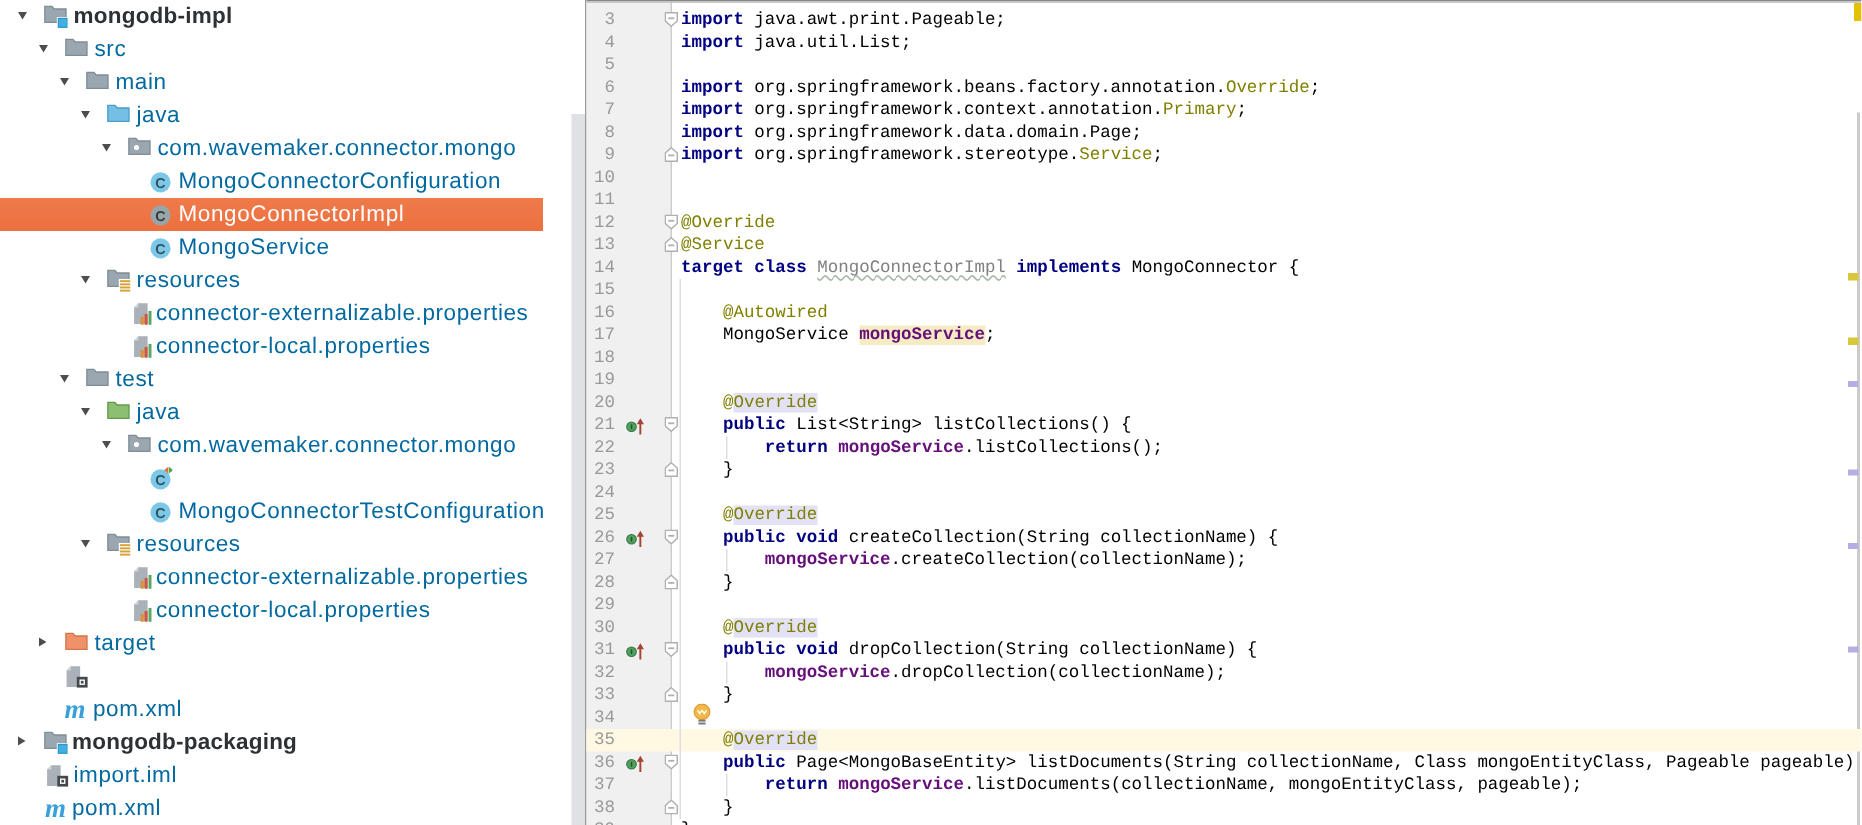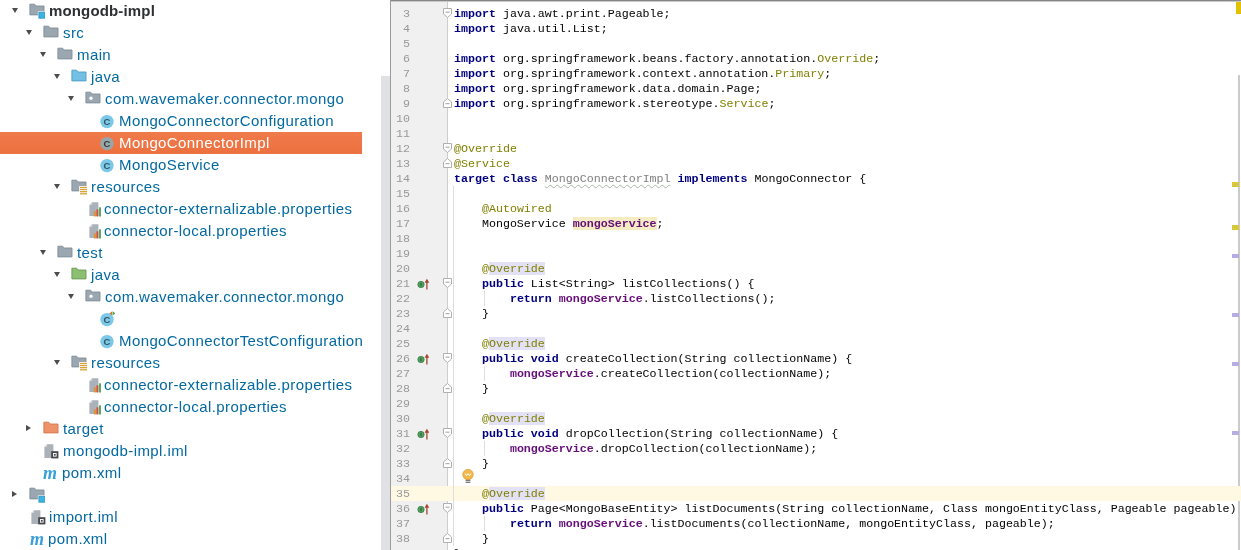--- a/index.html
+++ b/index.html
@@ -159,31 +159,31 @@
       <path d="M0.9 11.9 V1.2 h4.7 l1.5 1.8 h7.9 v8.9 z" fill="#ee926a" stroke="#d4764e" stroke-width="0.9"></path>
     </svg>
 <div class="lbl" style="left:63px;top:418px">target</div>
 <svg class="ic" width="16" height="16" viewBox="0 0 16 16" style="left:43px;top:443px">
       <path d="M4.2 1.2 h6.2 v13.8 H1.4 V4 z" fill="#aab1b8"></path>
       <path d="M4.2 1.2 L1.4 4 h2.8 z" fill="#d2d7da"></path>
       <rect x="8.2" y="8.2" width="7.2" height="7.2" fill="#45484c"></rect>
       <rect x="10" y="10" width="3.6" height="3.6" fill="#fff"></rect>
       <rect x="10.9" y="10.9" width="1.8" height="1.8" fill="#45484c"></rect>
     </svg>
-<div class="lbl" style="left:63px;top:440px">mongodb-impl.iml</div>
 <svg class="ic" width="16" height="16" viewBox="0 0 16 16" style="left:43px;top:465px">
       <text x="0" y="13.8" font-family="Liberation Serif" font-size="18" font-style="italic" font-weight="bold" fill="#3aa0dc">m</text>
     </svg>
 <div class="lbl" style="left:62px;top:462px">pom.xml</div>
 <div class="arr ac" style="left:12px;top:491px"></div>
 <svg class="ic" width="16" height="16" viewBox="0 0 16 16" style="left:29px;top:487px">
       <path d="M0.9 11.9 V1.2 h4.7 l1.5 1.8 h7.9 v8.9 z" fill="#9aa7b0" stroke="#7f8d96" stroke-width="0.9"></path>
       <rect x="8.9" y="8.4" width="7.6" height="7.4" fill="#fff"></rect>
       <rect x="9.9" y="9.3" width="6" height="5.9" fill="#3fb1e3" stroke="#2a96c8" stroke-width="0.8"></rect>
     </svg>
+<div class="lbl b" style="left:48px;top:484px">mongodb-packaging</div>
 <svg class="ic" width="16" height="16" viewBox="0 0 16 16" style="left:30px;top:509px">
       <path d="M4.2 1.2 h6.2 v13.8 H1.4 V4 z" fill="#aab1b8"></path>
       <path d="M4.2 1.2 L1.4 4 h2.8 z" fill="#d2d7da"></path>
       <rect x="8.2" y="8.2" width="7.2" height="7.2" fill="#45484c"></rect>
       <rect x="10" y="10" width="3.6" height="3.6" fill="#fff"></rect>
       <rect x="10.9" y="10.9" width="1.8" height="1.8" fill="#45484c"></rect>
     </svg>
 <div class="lbl" style="left:49px;top:506px">import.iml</div>
 <svg class="ic" width="16" height="16" viewBox="0 0 16 16" style="left:30px;top:531px">
       <text x="0" y="13.8" font-family="Liberation Serif" font-size="18" font-style="italic" font-weight="bold" fill="#3aa0dc">m</text>

